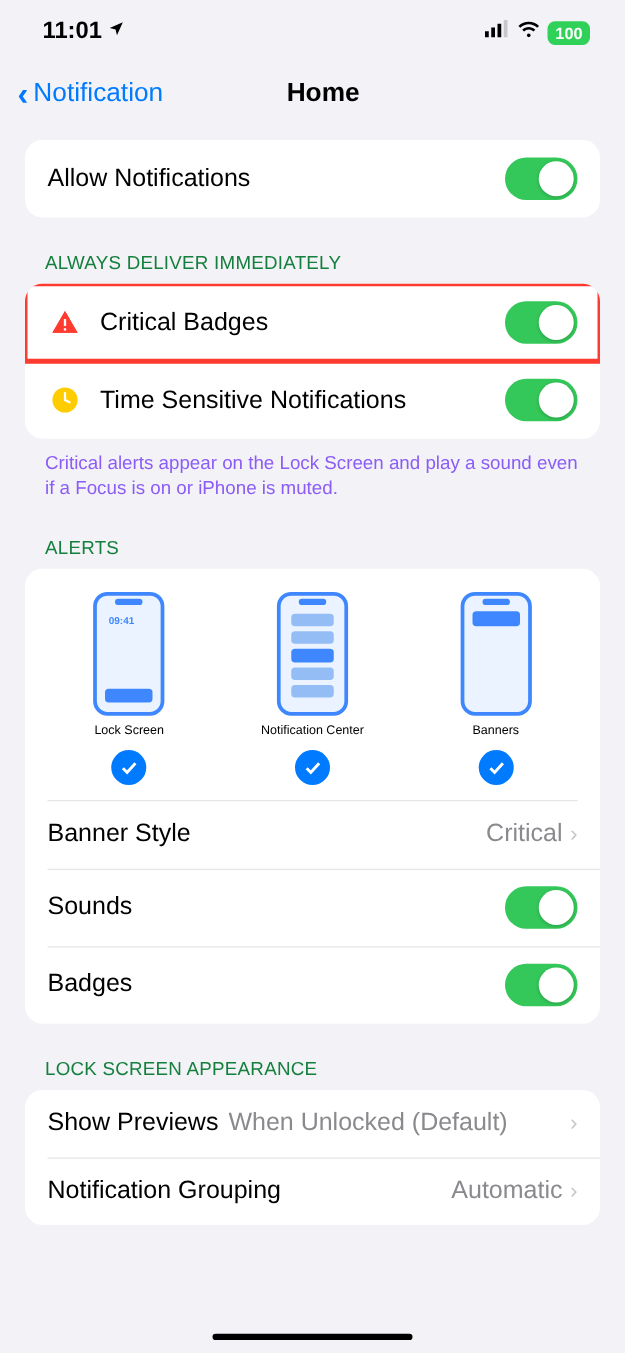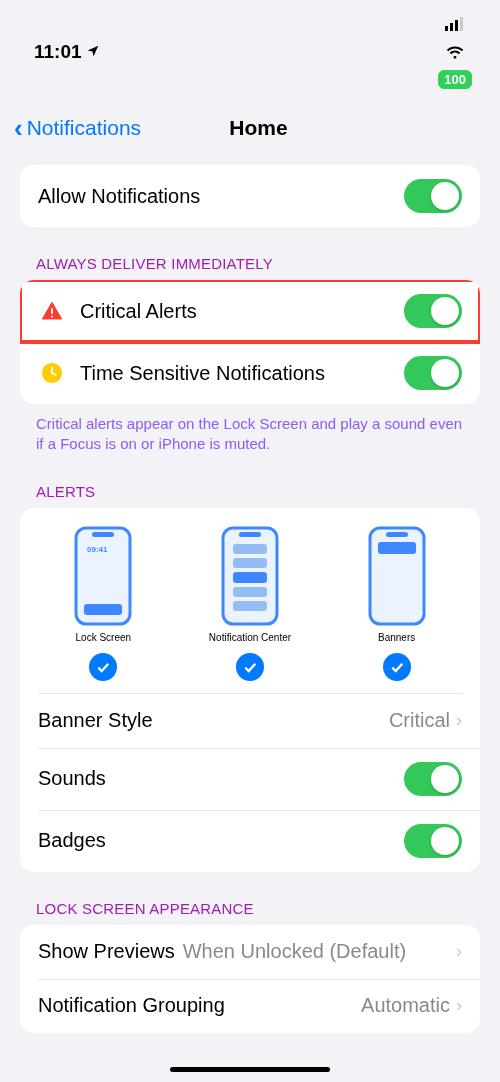--- a/index.html
+++ b/index.html
@@ -14,21 +14,21 @@
 }
 .status-bar {
   display: flex;
   justify-content: space-between;
   align-items: center;
   padding: 14px 28px 8px 34px;
   font-size: 19px;
   font-weight: 600;
 }
 .status-left { display: flex; align-items: center; gap: 4px; }
-.status-right { display: flex; align-items: center; gap: 6px; flex-direction: column; }
+.status-right { display: flex; align-items: flex-end; gap: 6px; }
 .battery-badge {
   background: #30d158;
   color: #fff;
   font-size: 13px;
   font-weight: 700;
   padding: 1px 5px;
   border-radius: 6px;
   border: 1px solid #30d158;
 }
 .nav-bar {
@@ -47,21 +47,21 @@
 .nav-title {
   position: absolute;
   left: 17px; right: 0;
   text-align: center;
   font-size: 21px;
   font-weight: 600;
   pointer-events: none;
 }
 .section-header {
   font-size: 15px;
-  color: #a21caf;
+  color: #15803d;
   letter-spacing: 0.2px;
   padding: 0 36px 8px 36px;
   margin-top: 28px;
 }
 .group {
   background: #fff;
   margin: 0 20px;
   border-radius: 14px;
   overflow: hidden;
 }
@@ -164,21 +164,21 @@
           <path d="M12 18c1 0 2-1 2-2s-1-2-2-2-2 1-2 2 1 2 2 2zm-5-6c3-3 7-3 10 0l2-2c-4-4-10-4-14 0zm-4-4c5-5 13-5 18 0l2-2c-6-6-16-6-22 0z"></path>
         </svg>
     </span>
     <span class="battery-badge">100</span>
   </div>
 </div>
 
 <div class="nav-bar" style="position:relative;">
   <div class="back-btn">
     <span class="chev">‹</span>
-    <span>Notifications</span>
+    <span>Notification</span>
   </div>
   <div class="nav-title">Home</div>
 </div>
 
 <div class="group" style="margin-top:6px;">
   <div class="row">
     <div class="row-label">Allow Notifications</div>
     <div class="toggle"></div>
   </div>
 </div>
@@ -187,21 +187,21 @@
 <div class="group">
   <div class="row highlight">
     <div class="row-icon">
       <svg width="22" height="22" viewBox="0 0 24 24">
           <path fill="#ff3b30" d="M12 2L1 21h22L12 2zm0 5l7.5 13h-15L12 7z"></path>
           <path fill="#ff3b30" d="M12 2L1 21h22L12 2z"></path>
           <rect x="11" y="9" width="2" height="6" fill="#fff"></rect>
           <rect x="11" y="17" width="2" height="2" fill="#fff"></rect>
         </svg>
     </div>
-    <div class="row-label">Critical Alerts</div>
+    <div class="row-label">Critical Badges</div>
     <div class="toggle"></div>
   </div>
   <div class="row">
     <div class="row-icon">
       <svg width="22" height="22" viewBox="0 0 24 24">
           <circle cx="12" cy="12" r="11" fill="#ffcc00"></circle>
           <path d="M12 6v6l4 2" stroke="#fff" stroke-width="2" fill="none" stroke-linecap="round"></path>
         </svg>
     </div>
     <div class="row-label">Time Sensitive Notifications</div>

